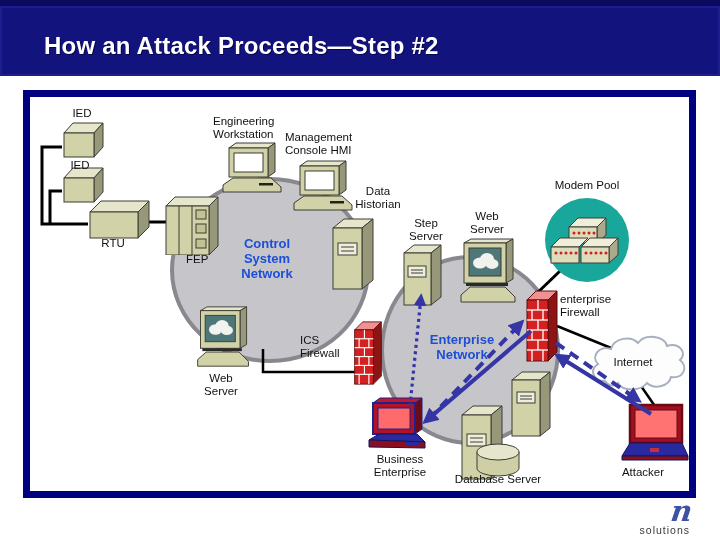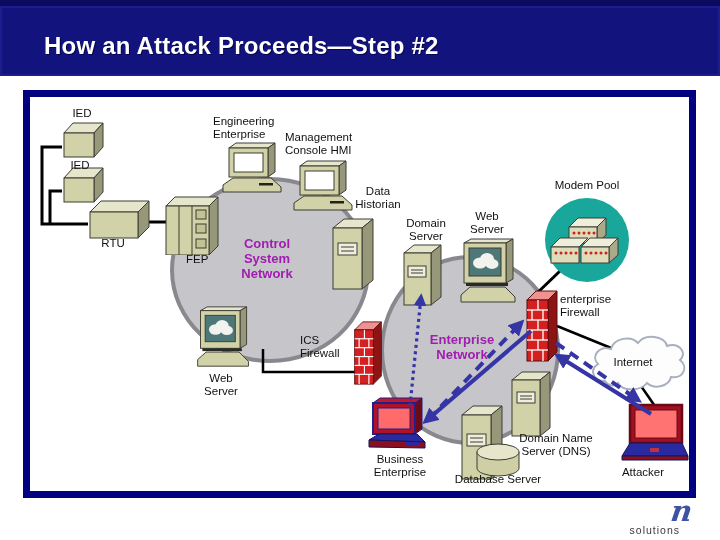--- a/index.html
+++ b/index.html
@@ -22,28 +22,28 @@
   
   .layer{position:absolute;left:0;top:0;width:720px;height:540px;pointer-events:none;}
   #black-lines{z-index:2;}
   #blue-arrows{z-index:6;}
   .node{position:absolute;z-index:3;}
   .lbl{position:absolute;z-index:4;color:#111;font-size:11.5px;line-height:1.12;
        white-space:pre-line;}
   .lbl.c{text-align:center;}
   .lbl.r{text-align:left;}
   .netlbl{position:absolute;z-index:4;font-weight:bold;font-size:13px;line-height:1.15;
-          color:#a21caf;text-align:center;white-space:pre-line;}
+          color:#1d4ed8;text-align:center;white-space:pre-line;}
   
   #logo{position:absolute;right:28px;top:497px;z-index:2;text-align:right;}
   #logo-row{display:flex;align-items:baseline;justify-content:flex-end;}
   #logo-n{font-family:"DejaVu Serif",serif;font-style:italic;font-weight:bold;font-size:29px;
           color:#3f51a5;line-height:1;transform:skewX(-8deg);}
   #logo-name{font-size:20px;color:#3a3a3a;letter-spacing:0.5px;line-height:1;}
-  #logo-sub{font-size:10.5px;color:#3a3a3a;margin-top:-2px;margin-right:12px;letter-spacing:1px;}
+  #logo-sub{font-size:10.5px;color:#3a3a3a;margin-top:-2px;margin-right:2px;letter-spacing:1px;}
 </style>
 </head>
 <body>
 
 <div id="stage">
 
   <div id="title-bar">
     <div id="title-text">How an Attack Proceeds—Step #2</div>
   </div>
 
@@ -307,40 +307,38 @@
       <polygon points="4,54 70,54 70,58 4,58" fill="#8c0f1f" stroke="#14145e"></polygon>
       <rect x="32" y="46" width="9" height="4" fill="#c03040"></rect>
     </svg>
   </div>
 
   <div class="lbl c" style="left:62px;top:107px;width:40px">IED</div>
   <div class="lbl c" style="left:60px;top:159px;width:40px">IED</div>
   <div class="lbl c" style="left:93px;top:237px;width:40px">RTU</div>
   <div class="lbl" style="left:186px;top:253px">FEP</div>
   <div class="lbl" style="left:213px;top:115px">Engineering
-Enterprise</div>
+Workstation</div>
   <div class="lbl" style="left:285px;top:131px">Management
 Console HMI</div>
   <div class="lbl c" style="left:349px;top:185px;width:58px">Data
 Historian</div>
-  <div class="lbl c" style="left:400px;top:217px;width:52px">Domain
+  <div class="lbl c" style="left:400px;top:217px;width:52px">Step
 Server</div>
   <div class="lbl c" style="left:461px;top:210px;width:52px">Web
 Server</div>
   <div class="lbl c" style="left:541px;top:179px;width:92px">Modem Pool</div>
   <div class="lbl" style="left:560px;top:293px">enterprise
 Firewall</div>
   <div class="lbl r" style="left:300px;top:334px;width:50px">ICS
 Firewall</div>
   <div class="lbl c" style="left:195px;top:372px;width:52px">Web
 Server</div>
   <div class="lbl c" style="left:355px;top:453px;width:90px">Business
 Enterprise</div>
-  <div class="lbl c" style="left:506px;top:432px;width:100px">Domain Name
-Server (DNS)</div>
   <div class="lbl c" style="left:450px;top:473px;width:96px">Database Server</div>
   <div class="lbl c" style="left:608px;top:356px;width:50px">Internet</div>
   <div class="lbl c" style="left:613px;top:466px;width:60px">Attacker</div>
 
   <div class="netlbl" style="left:217px;top:237px;width:100px">Control
 System
 Network</div>
   <div class="netlbl" style="left:412px;top:333px;width:100px">Enterprise
 Network</div>
 

